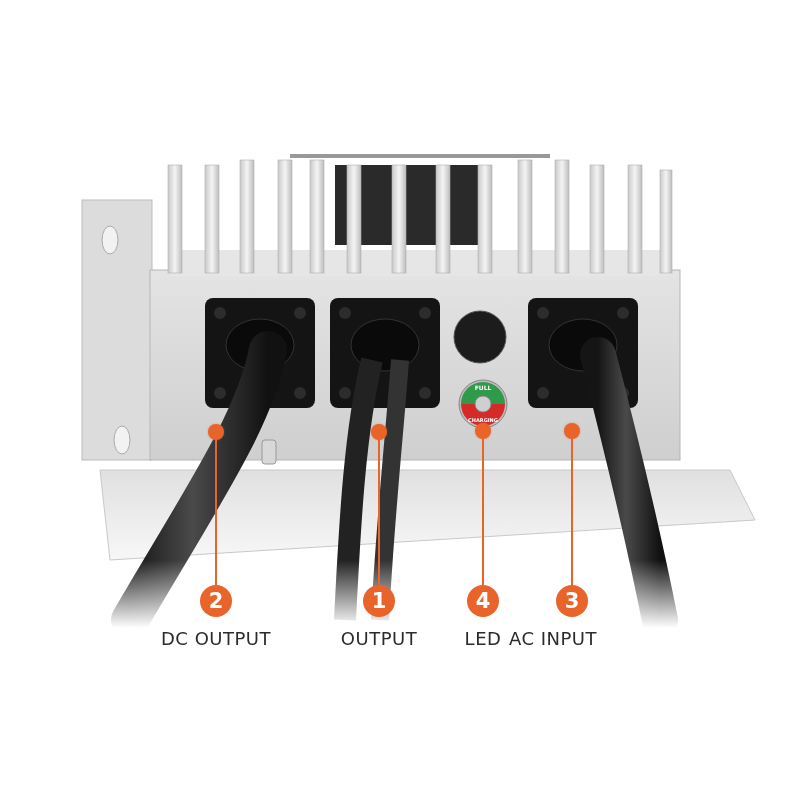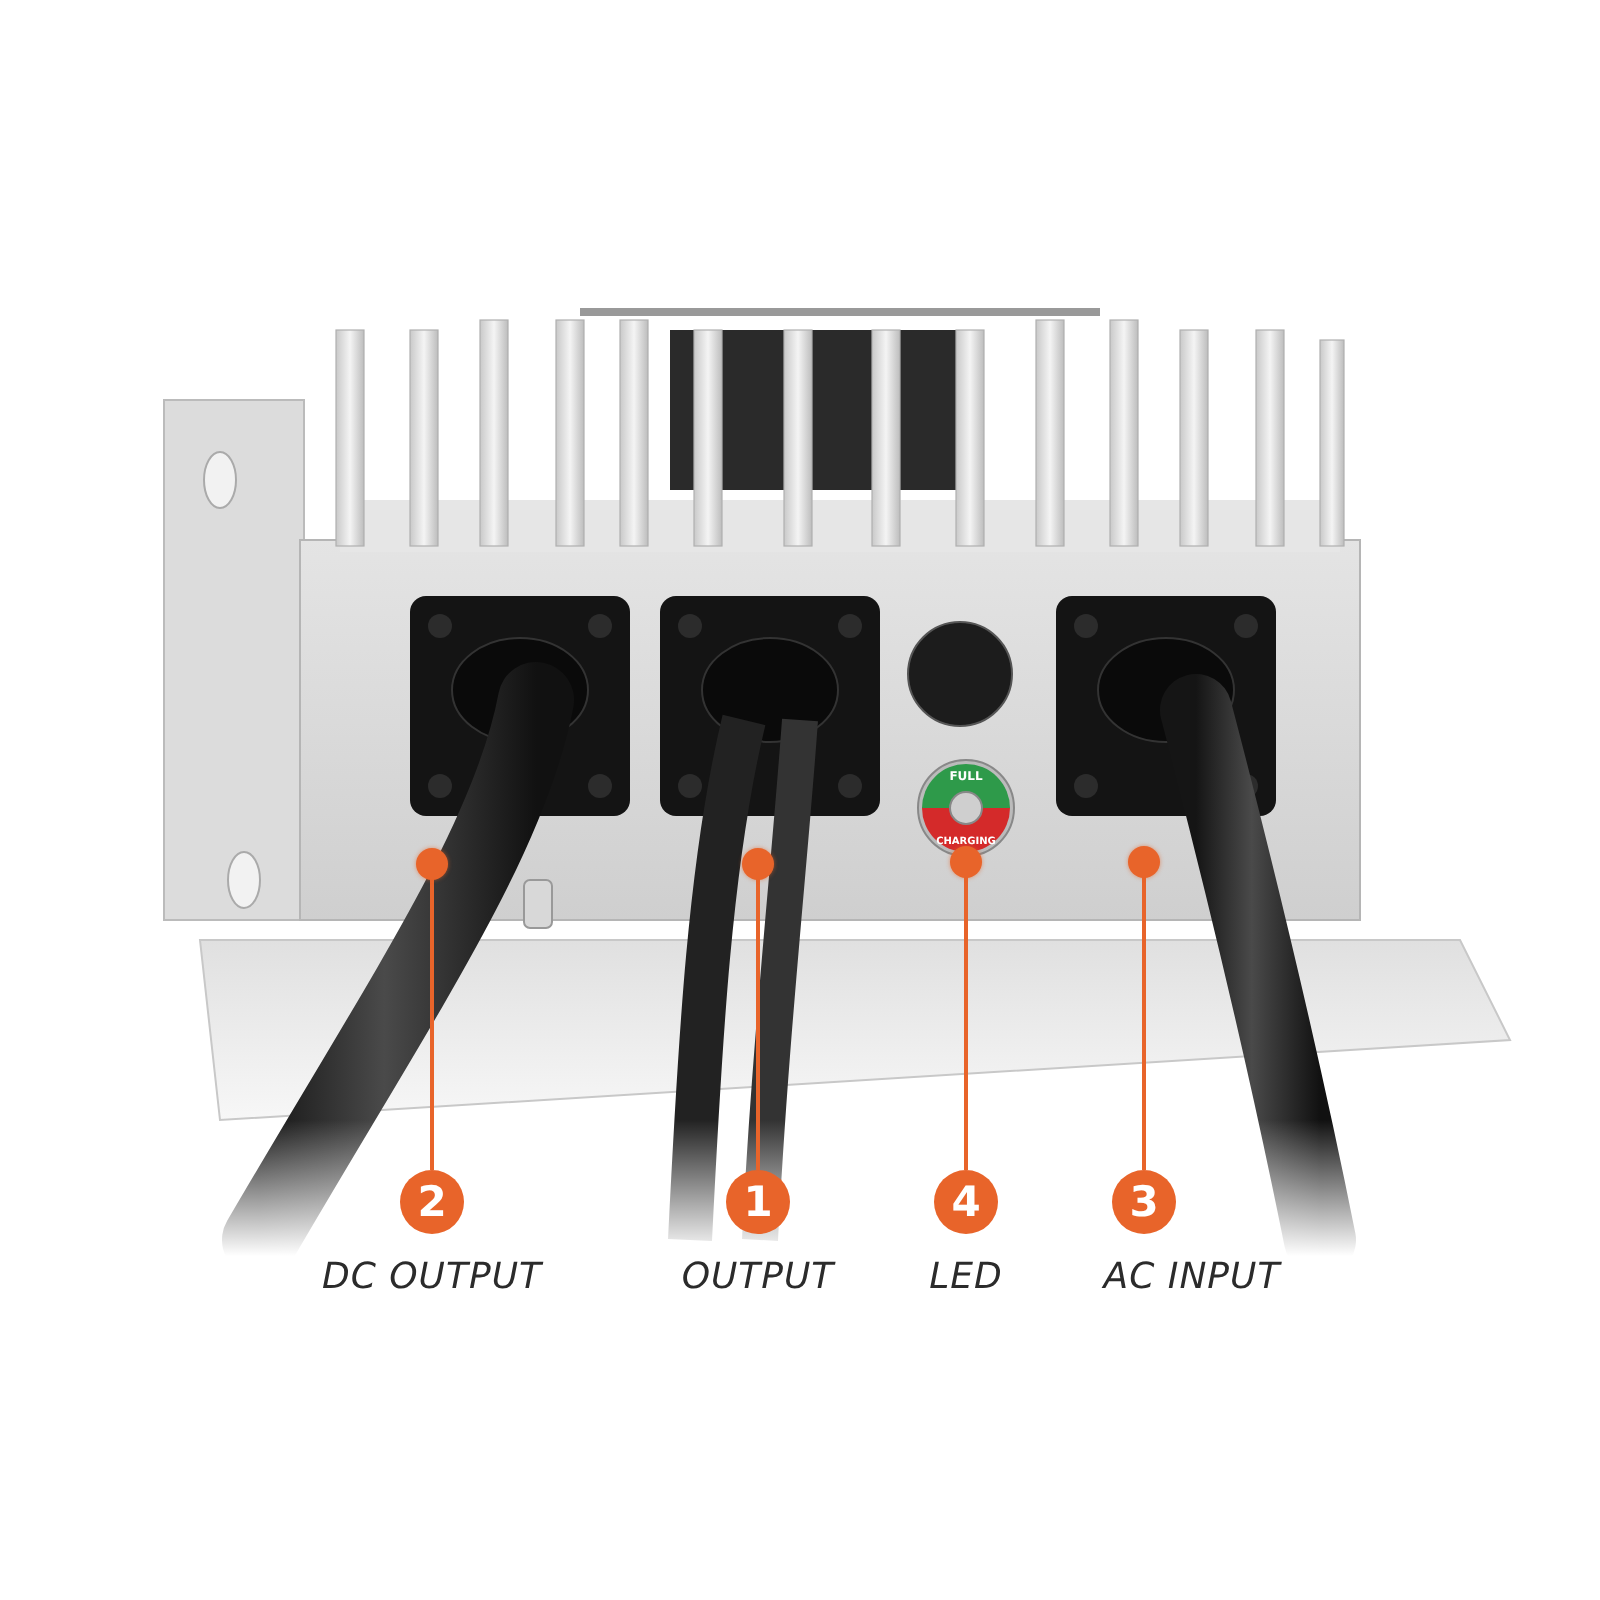--- a/index.html
+++ b/index.html
@@ -2,21 +2,21 @@
 <html><head>
 <meta charset="utf-8">
 <style>
   html,body{margin:0;padding:0;background:#ffffff;}
   body{width:800px;height:800px;position:relative;overflow:hidden;font-family:"DejaVu Sans","Liberation Sans",sans-serif;}
   .stage{position:absolute;left:0;top:0;width:800px;height:800px;}
   .photo{position:absolute;left:0;top:0;width:800px;height:800px;}
   .callout-dot{position:absolute;width:16px;height:16px;border-radius:50%;background:#e8642a;transform:translate(-50%,-50%);box-shadow:0 0 2px rgba(232,100,42,.6);}
   .callout-line{position:absolute;width:2px;background:#e8642a;transform:translateX(-50%);}
   .badge{position:absolute;width:32px;height:32px;border-radius:50%;background:#e8642a;color:#fff;font-weight:bold;font-size:21px;line-height:32px;text-align:center;transform:translate(-50%,-50%);font-family:"DejaVu Sans",sans-serif;}
-  .label{position:absolute;top:628px;font-size:18px;color:#2b2b2b;letter-spacing:0.5px;transform:translateX(-50%);white-space:nowrap;font-family:"DejaVu Sans","Liberation Sans",sans-serif;font-style:italic;}
+  .label{position:absolute;top:628px;font-size:18px;color:#2b2b2b;letter-spacing:0.5px;transform:translateX(-50%);white-space:nowrap;font-family:"DejaVu Sans","Liberation Sans",sans-serif;}
   .fade{position:absolute;left:0;top:560px;width:800px;height:80px;background:linear-gradient(to bottom,rgba(255,255,255,0),#fff 85%);}
 </style>
 </head>
 <body>
 
 <div class="stage">
   <svg class="photo" viewBox="0 0 800 800" xmlns="http://www.w3.org/2000/svg">
     <defs>
       <linearGradient id="fin" x1="0" x2="1">
         <stop offset="0" stop-color="#c9c9c9"></stop>
@@ -122,14 +122,14 @@
   <div class="label" style="left:379px;">OUTPUT</div>
 
   <div class="callout-line" style="left:483px;top:431px;height:154px;"></div>
   <div class="callout-dot" style="left:483px;top:431px;"></div>
   <div class="badge" style="left:483px;top:601px;">4</div>
   <div class="label" style="left:483px;">LED</div>
 
   <div class="callout-line" style="left:572px;top:431px;height:154px;"></div>
   <div class="callout-dot" style="left:572px;top:431px;"></div>
   <div class="badge" style="left:572px;top:601px;">3</div>
-  <div class="label" style="left:596px;">AC INPUT</div>
+  <div class="label" style="left:553px;">AC INPUT</div>
 </div>
 
 </body></html>

